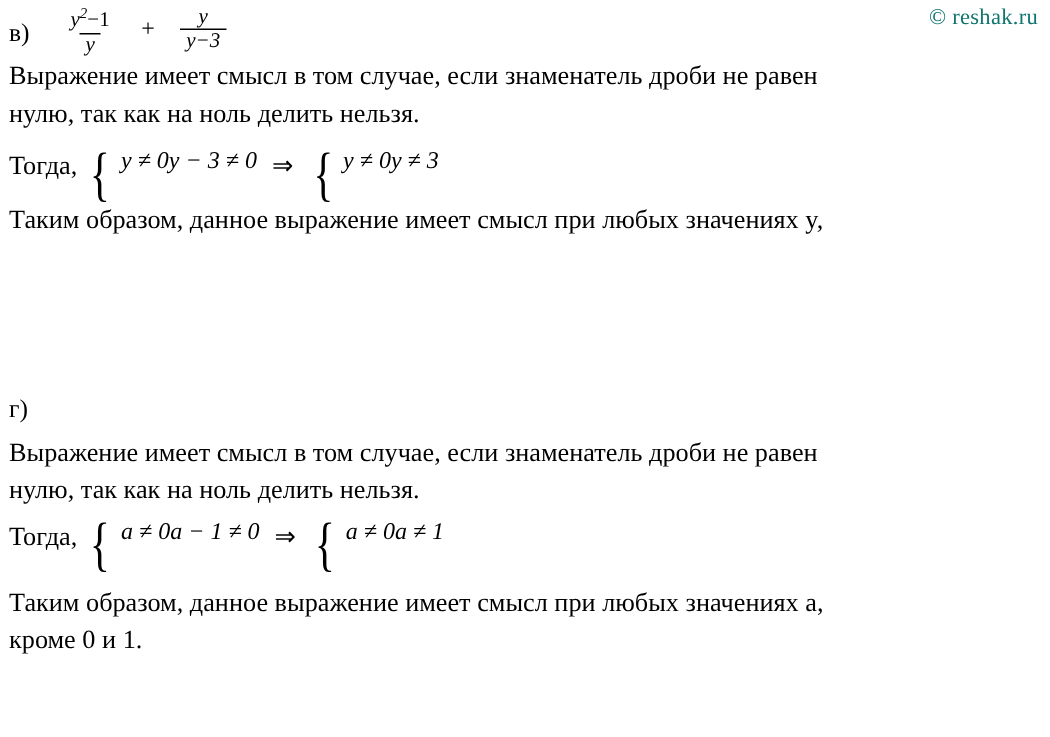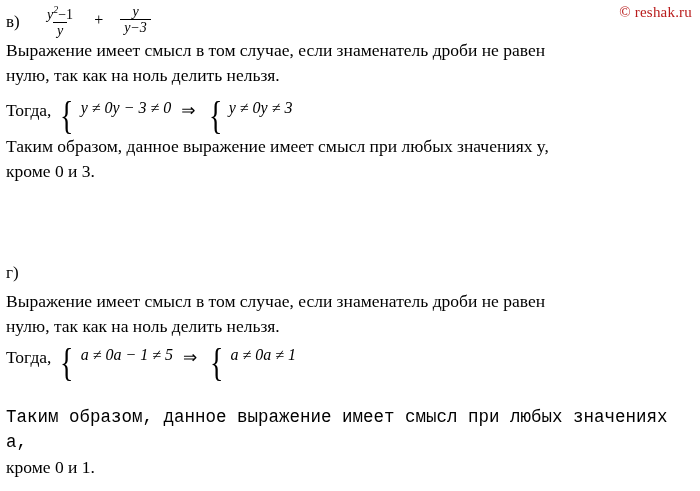--- a/index.html
+++ b/index.html
@@ -20,21 +20,21 @@
     width: 700px;
     height: 491px;
     padding: 0;
   }
   .watermark {
     position: absolute;
     top: 4px;
     right: 8px;
     font-family: "Liberation Serif", serif;
     font-size: 15px;
-    color: #b91c1c;
+    color: #0f766e;
     letter-spacing: 0.2px;
   }
   .block {
     position: absolute;
     left: 6px;
     width: 688px;
   }
   .item-head {
     display: flex;
     align-items: flex-start;
@@ -162,43 +162,42 @@
       </span>
       <span class="arrow">⇒</span>
       <span class="brace">{</span>
       <span class="sys-rows">
         <div>y ≠ 0</div>
         <div>y ≠ 3</div>
       </span>
     </div>
 
     <p class="text" style="">Таким образом, данное выражение имеет смысл при любых значениях y,</p>
-    <p class="text">кроме 0 и 3.</p>
   </div>
 
   <div class="block" style="top: 253px;">
     <div class="item-head">
       <span class="item-label">г)</span>
     </div>
 
     <p class="text" style="margin-top: 2px;">Выражение имеет смысл в том случае, если знаменатель дроби не равен</p>
     <p class="text">нулю, так как на ноль делить нельзя.</p>
 
     <div class="sys-line" style="margin-top: 6px;">
       <span class="sys-lead">Тогда,</span>
       <span class="brace">{</span>
       <span class="sys-rows">
         <div>a ≠ 0</div>
-        <div>a − 1 ≠ 5</div>
+        <div>a − 1 ≠ 0</div>
       </span>
       <span class="arrow">⇒</span>
       <span class="brace">{</span>
       <span class="sys-rows">
         <div>a ≠ 0</div>
         <div>a ≠ 1</div>
       </span>
     </div>
 
-    <p class="text" style="margin-top: 24px; font-family: Liberation Mono, monospace;">Таким образом, данное выражение имеет смысл при любых значениях a,</p>
+    <p class="text" style="margin-top: 8px;">Таким образом, данное выражение имеет смысл при любых значениях a,</p>
     <p class="text">кроме 0 и 1.</p>
   </div>
 
 </div>
 
 </body></html>

